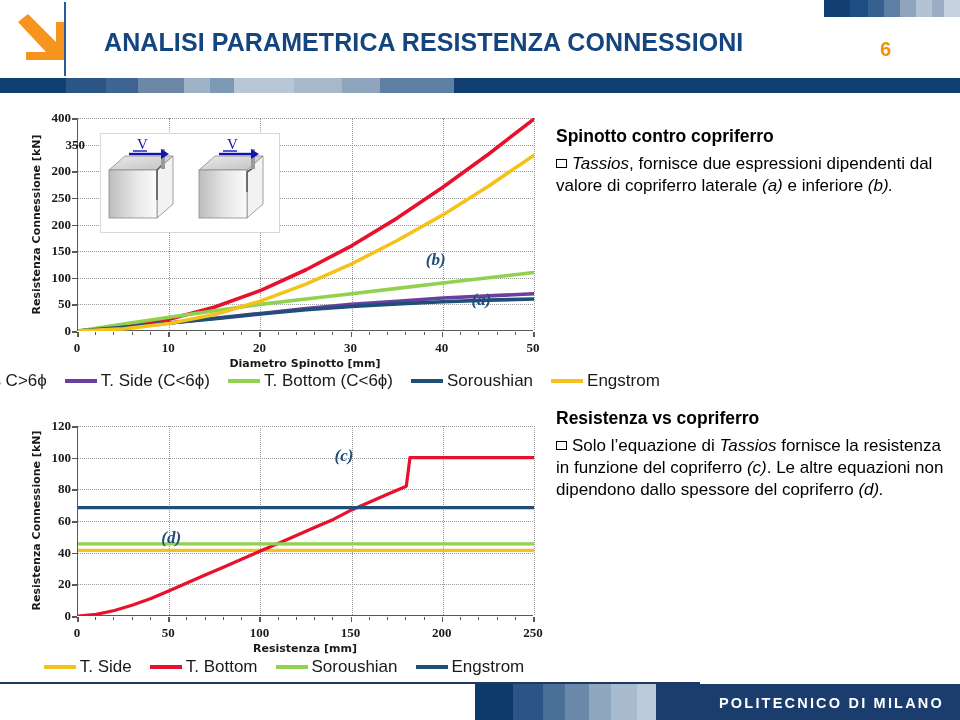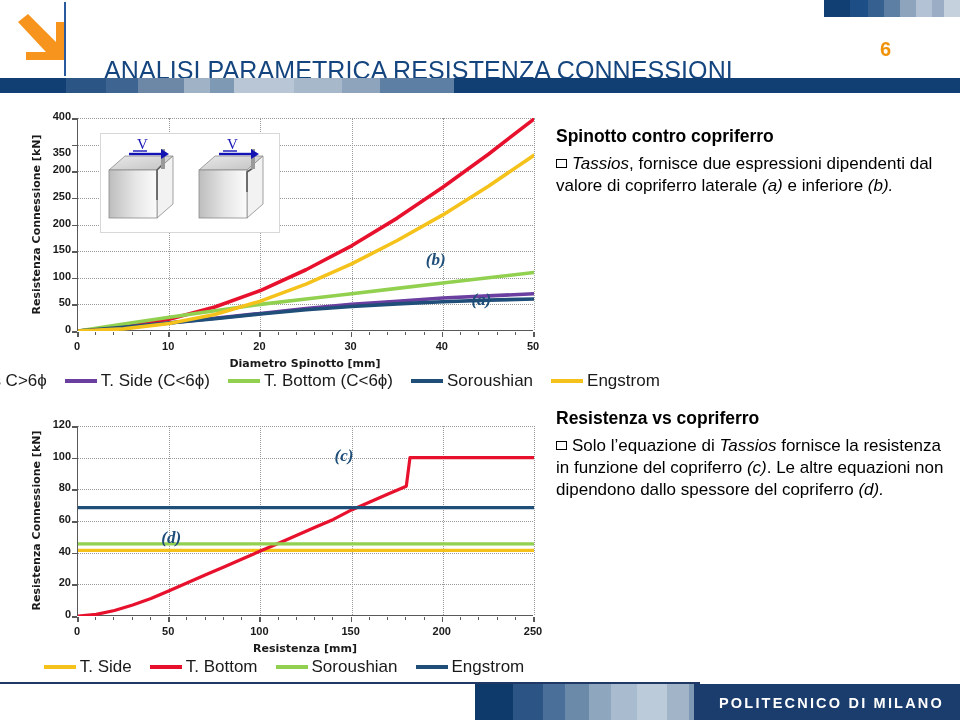--- a/index.html
+++ b/index.html
@@ -11,22 +11,22 @@
     overflow:hidden;
     position:relative;
   }
 
   
   #header { position:absolute; left:0; top:0; width:960px; height:96px; }
   .logo-arrow { position:absolute; left:12px; top:12px; width:52px; height:56px; }
   .hdr-divider { position:absolute; left:64px; top:2px; width:2px; height:74px; background:#2a5a9e; }
   .hdr-title {
     position:absolute; left:104px; top:28px; width:690px;
-    font-size:25px; font-weight:normal; color:#14457f;
-    letter-spacing:0.1px; white-space:nowrap;margin-top:28px;
+    font-size:25px; font-weight:bold; color:#14457f;
+    letter-spacing:0.1px; white-space:nowrap;
   }
   .hdr-pagenum {
     position:absolute; left:880px; top:38px; width:40px;
     font-size:20px; font-weight:bold; color:#f0930a; text-align:left;
   }
   
   #hdr-swatch { position:absolute; right:0; top:0; height:17px; display:flex; }
   #hdr-swatch i { display:block; height:100%; }
   
   #hdr-bar { position:absolute; left:0; top:78px; width:960px; height:15px; display:flex; }
@@ -37,22 +37,22 @@
   #chart1 { left:6px; top:108px; width:556px; height:292px; }
   #chart2 { left:6px; top:404px; width:556px; height:278px; }
 
   .plot-wrap { position:absolute; }
   .plot-area { position:absolute; background:#ffffff; border-left:1.5px solid #595959; border-bottom:1.5px solid #595959; }
   .gridline { position:absolute; background:transparent; }
   .gridline.h { border-top:1px dotted #9a9a9a; width:100%; left:0; }
   .gridline.v { border-left:1px dotted #9a9a9a; height:100%; top:0; }
 
   .ytick-lbl, .xtick-lbl {
-    position:absolute; font-size:11px; color:#1a1a1a; font-weight:bold;
-    font-family:Liberation Sans, sans-serif;
+    position:absolute; font-size:13px; color:#1a1a1a; font-weight:bold;
+    font-family:Liberation Serif, serif;
   }
   .ytick-lbl { text-align:right; }
   .xtick-lbl { text-align:center; }
   .tickmark { position:absolute; background:#595959; }
 
   .axis-title {
     position:absolute; font-size:11px; font-weight:bold; color:#1a1a1a;
     font-family:"DejaVu Sans", sans-serif; text-align:center;
   }
   .axis-title.y { transform-origin:center center; }
@@ -82,21 +82,21 @@
   .it { font-style:italic; }
 
   #text1 { left:556px; top:118px; width:400px;margin-top:8px; }
   #text2 { left:556px; top:408px; width:400px; }
 
   
   #footer { position:absolute; left:0; bottom:0; width:960px; height:38px; }
   #footer-line { position:absolute; left:0; top:0; width:700px; height:2px; background:#1f3864; }
   #footer-swatch { position:absolute; left:475px; top:2px; height:36px; display:flex; }
   #footer-swatch i { display:block; height:100%; }
-  #footer-brandbg { position:absolute; right:0; top:2px; width:266px; height:36px; background:#1b3d6d; }
+  #footer-brandbg { position:absolute; right:0; top:2px; width:304px; height:36px; background:#1b3d6d; }
   #footer-brand {
     position:absolute; right:16px; top:11px;
     color:#ffffff; font-size:14.5px; font-weight:bold; letter-spacing:2.2px;
     font-family:"Liberation Sans", sans-serif;
   }
 </style>
 </head>
 <body>
 
 <div id="header">
@@ -170,21 +170,21 @@
       <div class="ytick-lbl" style="left: 23px; top: 161.75px; width: 42px;">100</div>
       <div class="tickmark" style="left: 66px; top: 143.125px; width: 5px; height: 1.5px;"></div>
       <div class="ytick-lbl" style="left: 23px; top: 135.125px; width: 42px;">150</div>
       <div class="tickmark" style="left: 66px; top: 116.5px; width: 5px; height: 1.5px;"></div>
       <div class="ytick-lbl" style="left: 23px; top: 108.5px; width: 42px;">200</div>
       <div class="tickmark" style="left: 66px; top: 89.875px; width: 5px; height: 1.5px;"></div>
       <div class="ytick-lbl" style="left: 23px; top: 81.875px; width: 42px;">250</div>
       <div class="tickmark" style="left: 66px; top: 63.25px; width: 5px; height: 1.5px;"></div>
       <div class="ytick-lbl" style="left: 23px; top: 55.25px; width: 42px;">200</div>
       <div class="tickmark" style="left: 66px; top: 36.625px; width: 5px; height: 1.5px;"></div>
-      <div class="ytick-lbl" style="left: 23px; top: 28.625px; width: 42px; margin-top: 9px;">350</div>
+      <div class="ytick-lbl" style="left: 37px; top: 28.625px; width: 42px;">350</div>
       <div class="tickmark" style="left: 66px; top: 10px; width: 5px; height: 1.5px;"></div>
       <div class="ytick-lbl" style="left: 23px; top: 2px; width: 42px;">400</div>
       <div class="tickmark" style="left: 71px; top: 224px; width: 1.5px; height: 5px;"></div>
       <div class="xtick-lbl" style="left: 46px; top: 232px; width: 50px;">0</div>
       <div class="tickmark" style="left: 162.2px; top: 224px; width: 1.5px; height: 5px;"></div>
       <div class="xtick-lbl" style="left: 137.2px; top: 232px; width: 50px;">10</div>
       <div class="tickmark" style="left: 253.4px; top: 224px; width: 1.5px; height: 5px;"></div>
       <div class="xtick-lbl" style="left: 228.4px; top: 232px; width: 50px;">20</div>
       <div class="tickmark" style="left: 344.6px; top: 224px; width: 1.5px; height: 5px;"></div>
       <div class="xtick-lbl" style="left: 319.6px; top: 232px; width: 50px;">30</div>

